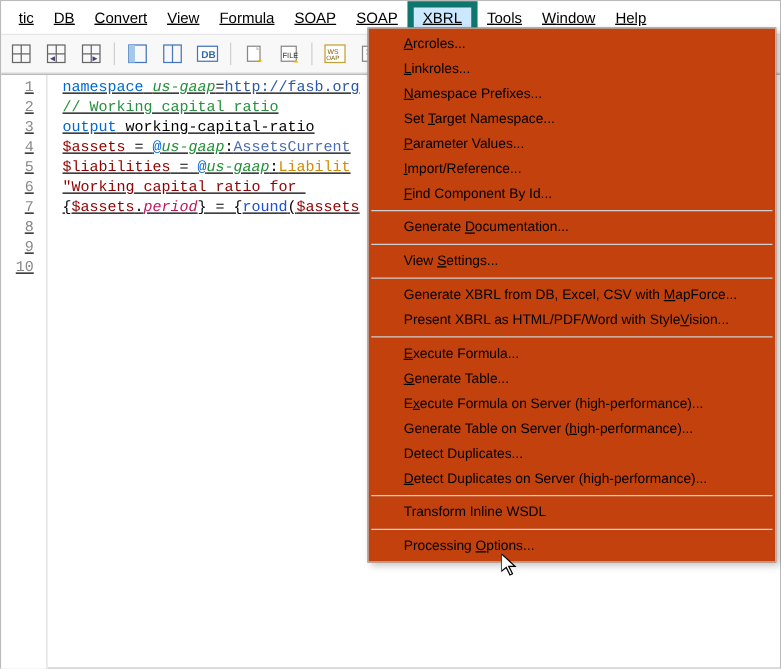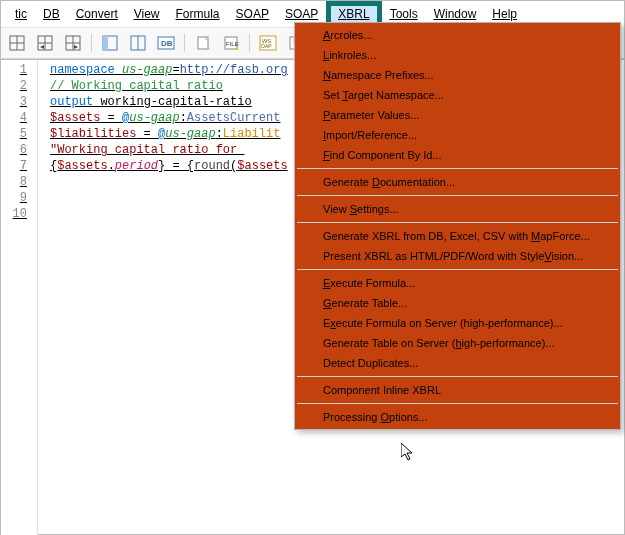--- a/index.html
+++ b/index.html
@@ -86,21 +86,21 @@
     position: relative;
   }
   .kw-blue { color: #0069d2; }
   .kw-greenital { color: #1f8f35; font-style: italic; text-align: right; }
   .kw-link { color: #2c57a5; }
   .kw-comment { color: #26913e; }
   .kw-darkred { color: #8f0000; }
   .kw-assets { color: #4a6db1; text-align: right; }
   .kw-liab { color: #d28b00; }
   .kw-period { color: #be185d; font-style: italic; }
-  .kw-func { color: #404040; }
+  .kw-func { color: #1d4ed8; }
 
   .dropdown {
     position: absolute;
     left: 293px;
     top: 21px;
     width: 325px;
     background: #c2410c;
     border: 1px solid #b4b4b4;
     box-shadow: 3px 3px 6px rgba(0,0,0,0.25);
     padding: 2px 0;
@@ -268,22 +268,23 @@
       <div class="dd-item">View <span class="ul-char">S</span>ettings...</div>
       <div class="dd-sep"></div>
       <div class="dd-item">Generate XBRL from DB, Excel, CSV with <span class="ul-char">M</span>apForce...</div>
       <div class="dd-item">Present XBRL as HTML/PDF/Word with Style<span class="ul-char">V</span>ision...</div>
       <div class="dd-sep"></div>
       <div class="dd-item"><span class="ul-char">E</span>xecute Formula...</div>
       <div class="dd-item"><span class="ul-char">G</span>enerate Table...</div>
       <div class="dd-item">E<span class="ul-char">x</span>ecute Formula on Server (high-performance)...</div>
       <div class="dd-item">Generate Table on Server (<span class="ul-char">h</span>igh-performance)...</div>
       <div class="dd-item">Detect Duplicates...</div>
-      <div class="dd-sep"></div>
-      <div class="dd-item">Component Inline XBRL</div>
+      <div class="dd-item"><span class="ul-char">D</span>etect Duplicates on Server (high-performance)...</div>
+      <div class="dd-sep"></div>
+      <div class="dd-item">Transform Inline WSDL</div>
       <div class="dd-sep"></div>
       <div class="dd-item">Processing <span class="ul-char">O</span>ptions...</div>
     </div>
 
 <div class="cursor-arrow">
   <svg width="16" height="20">
         <polygon points="0,0 0,14 4,11 7,17 9,16 6,10 11,10" fill="#fff" stroke="#000" stroke-width="1"></polygon>
       </svg>
 </div>
 

